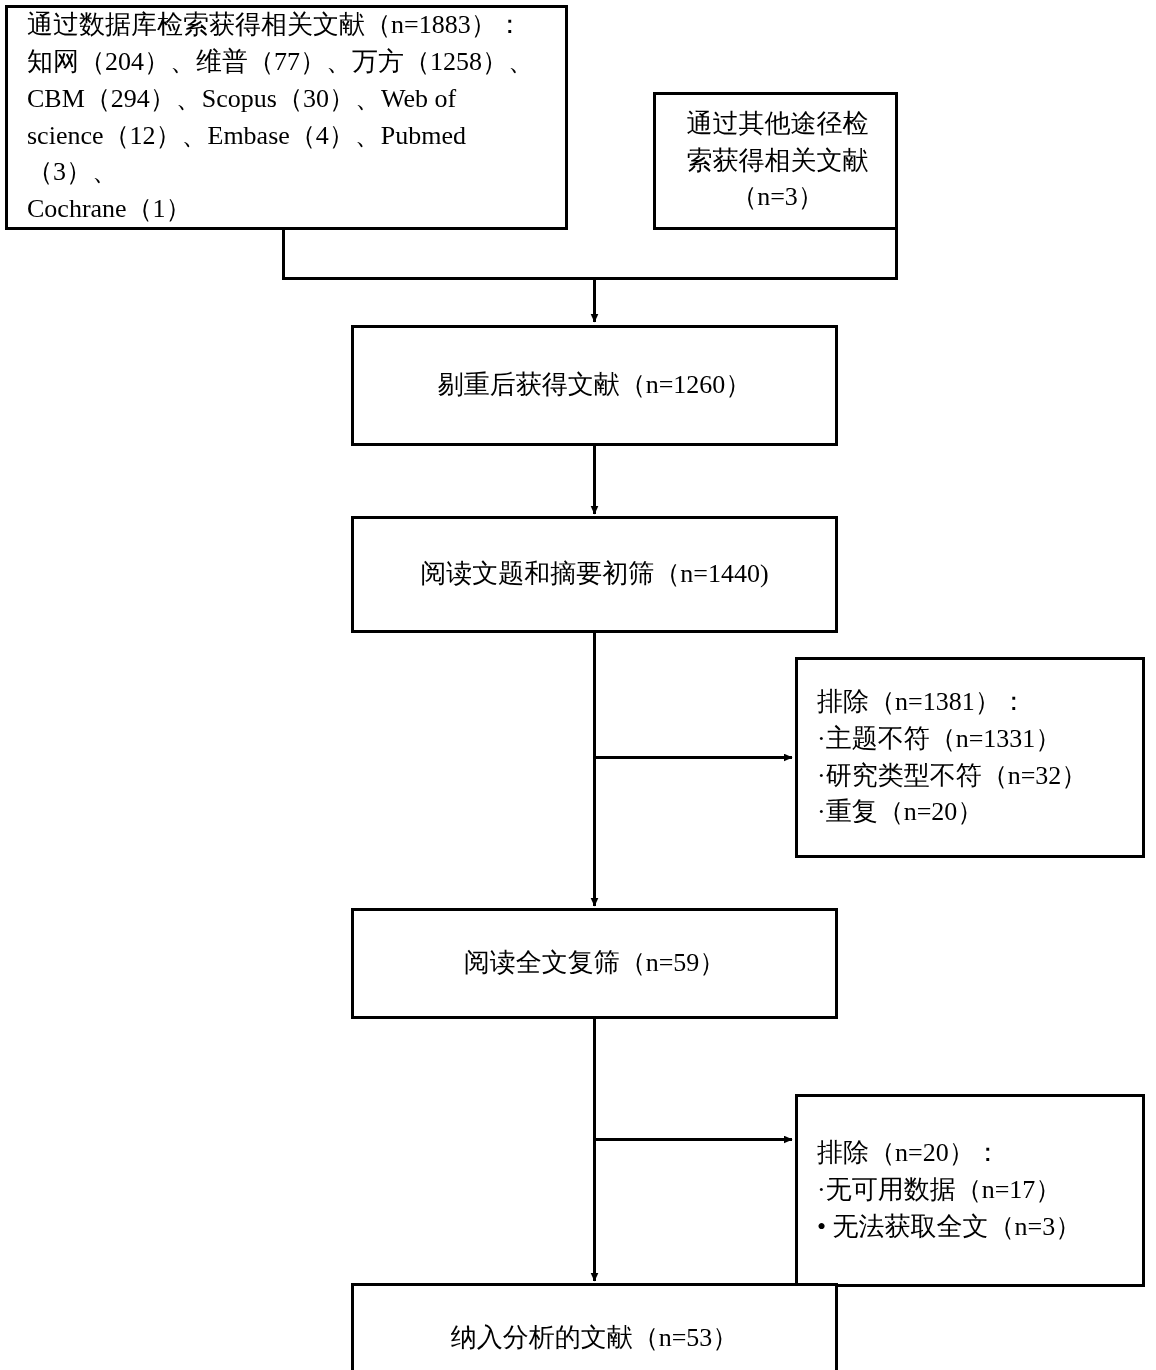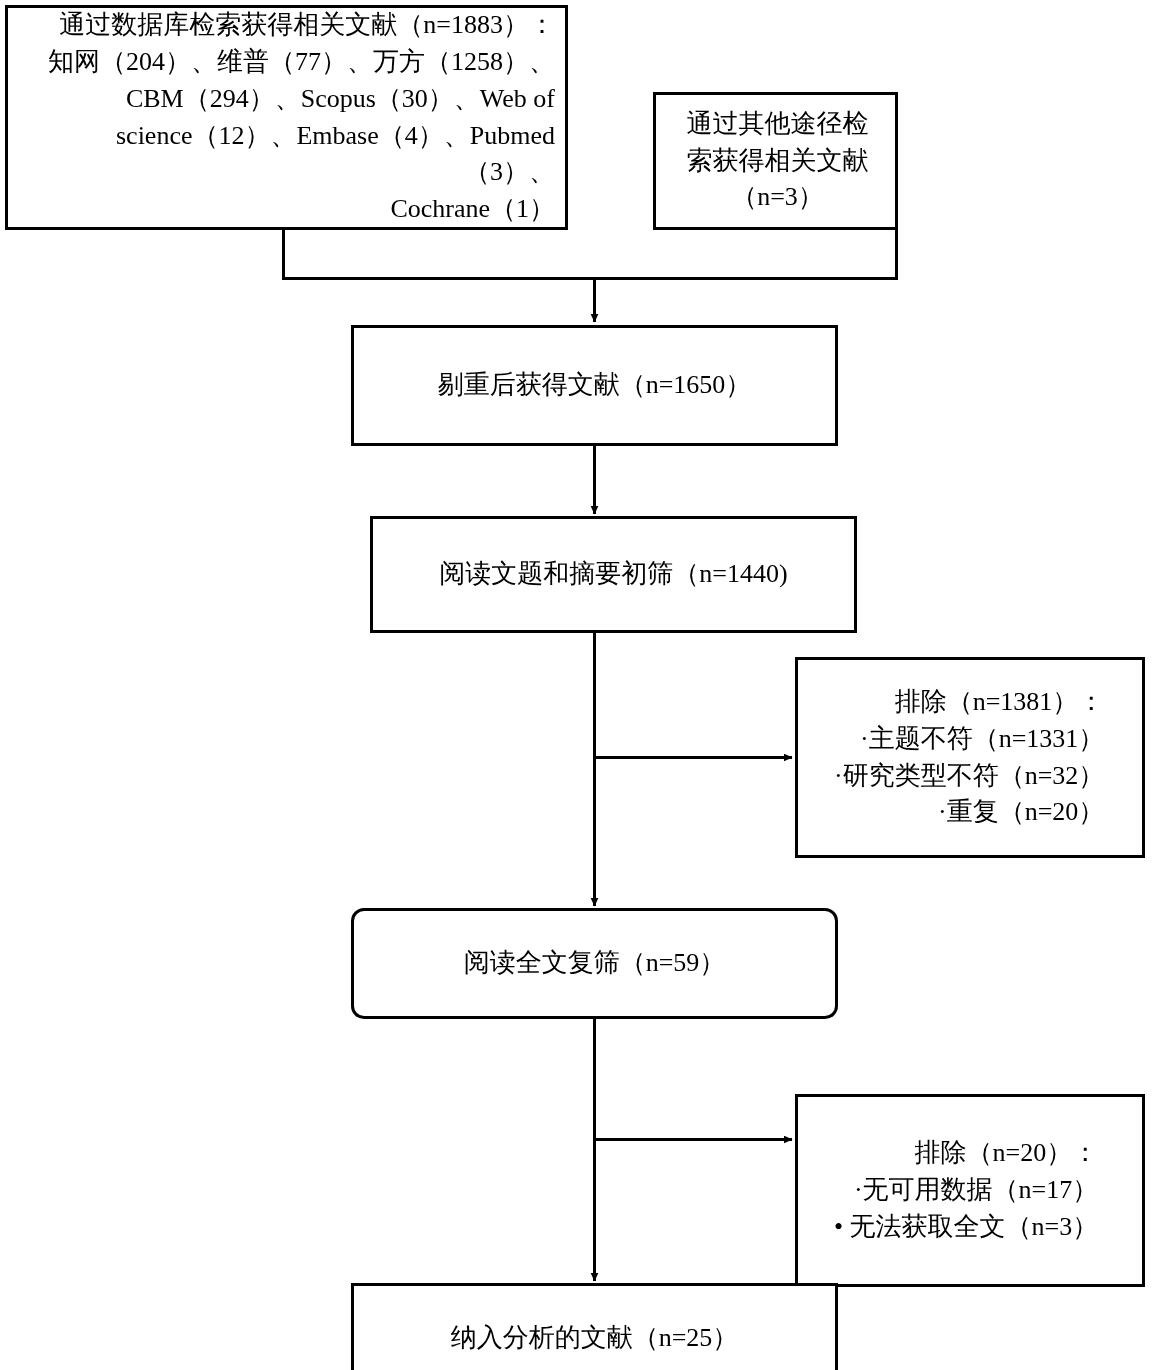--- a/index.html
+++ b/index.html
@@ -44,23 +44,22 @@
   }
   .node-text {
     font-family: "Liberation Serif", "DejaVu Serif", serif;
     font-size: 26px;
     line-height: 1.42;
     color: #000000;
     white-space: pre-line;
     letter-spacing: 0px;
   }
   .pad-left {
-    padding-left: 36px;
+    padding-left: 19px;
     padding-right: 10px;
-    text-align: right;
   }
   .pad-both {
     padding-left: 18px;
     padding-right: 14px;
   }
 </style>
 </head>
 <body>
 
 <div id="diagram-root">
@@ -95,41 +94,41 @@
 science（12）、Embase（4）、Pubmed（3）、
 Cochrane（1）</span>
   </div>
 
   <div class="node-box center-align" style="left:653px; top:92px; width:245px; height:138px;">
     <span class="node-text pad-both">通过其他途径检索获得相关文献
 （n=3）</span>
   </div>
 
   <div class="node-box center-align" style="left:351px; top:325px; width:487px; height:121px;">
-    <span class="node-text">剔重后获得文献（n=1650）</span>
+    <span class="node-text">剔重后获得文献（n=1260）</span>
   </div>
 
-  <div class="node-box center-align" style="left:351px; top:516px; width:487px; height:117px;margin-left:19px;">
+  <div class="node-box center-align" style="left:351px; top:516px; width:487px; height:117px;">
     <span class="node-text">阅读文题和摘要初筛（n=1440)</span>
   </div>
 
   <div class="node-box left-align" style="left:795px; top:657px; width:350px; height:201px;">
     <span class="node-text pad-left">排除（n=1381）：
 ·主题不符（n=1331）
 ·研究类型不符（n=32）
 ·重复（n=20）</span>
   </div>
 
-  <div class="node-box center-align" style="left:351px; top:908px; width:487px; height:111px;border-radius:13px;">
+  <div class="node-box center-align" style="left:351px; top:908px; width:487px; height:111px;">
     <span class="node-text">阅读全文复筛（n=59）</span>
   </div>
 
   <div class="node-box left-align" style="left:795px; top:1052px; width:350px; height:193px;margin-top:42px;">
     <span class="node-text pad-left">排除（n=20）：
 ·无可用数据（n=17）
  • 无法获取全文（n=3）</span>
   </div>
 
   <div class="node-box center-align" style="left:351px; top:1283px; width:487px; height:110px;">
-    <span class="node-text">纳入分析的文献（n=25）</span>
+    <span class="node-text">纳入分析的文献（n=53）</span>
   </div>
 
 </div>
 
 </body></html>

